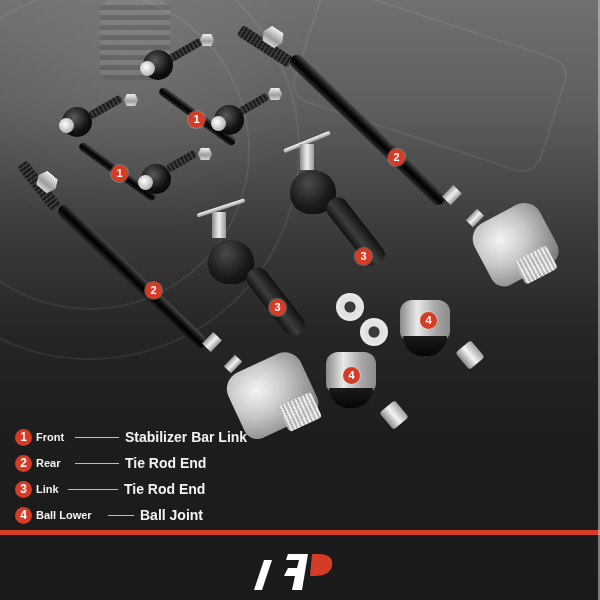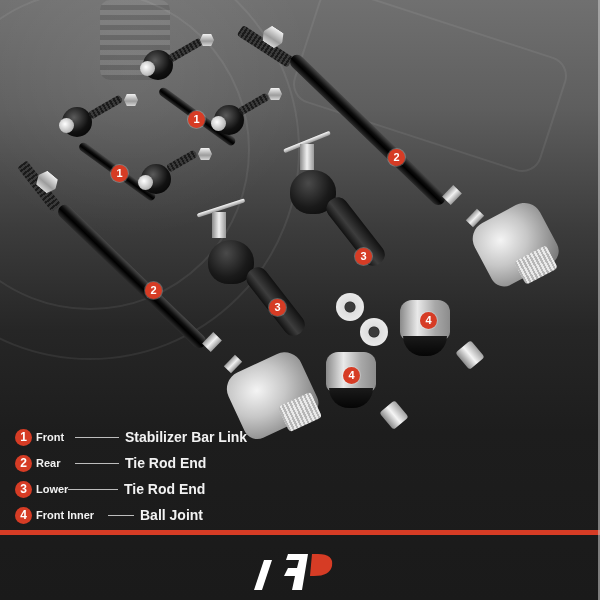--- a/index.html
+++ b/index.html
@@ -211,27 +211,27 @@
       <span class="legend-type">Stabilizer Bar Link</span>
     </div>
     <div class="legend-row">
       <span class="legend-num">2</span>
       <span class="legend-name" style="width:33px;">Rear</span>
       <span class="legend-line" style="width:44px;"></span>
       <span class="legend-type">Tie Rod End</span>
     </div>
     <div class="legend-row">
       <span class="legend-num">3</span>
-      <span class="legend-name" style="width:32px;">Lower</span>
+      <span class="legend-name" style="width:32px;">Link</span>
       <span class="legend-line" style="width:50px;margin-left:0;"></span>
       <span class="legend-type">Tie Rod End</span>
     </div>
     <div class="legend-row">
       <span class="legend-num">4</span>
-      <span class="legend-name" style="width:62px;">Front Inner</span>
+      <span class="legend-name" style="width:62px;">Ball Lower</span>
       <span class="legend-line" style="width:26px;margin-left:10px;"></span>
       <span class="legend-type">Ball Joint</span>
     </div>
   </div>
 
   <div class="accent-bar"></div>
 
   <svg class="logo" viewBox="0 0 96 48">
     <polygon points="4,44 12,44 22,14 14,14" fill="#ffffff"></polygon>
     <path d="M38,8 L58,8 L52,44 L42,44 L45,30 L34,30 L38,22 L47,22 L49,14 L36,14 Z" fill="#ffffff"></path>

